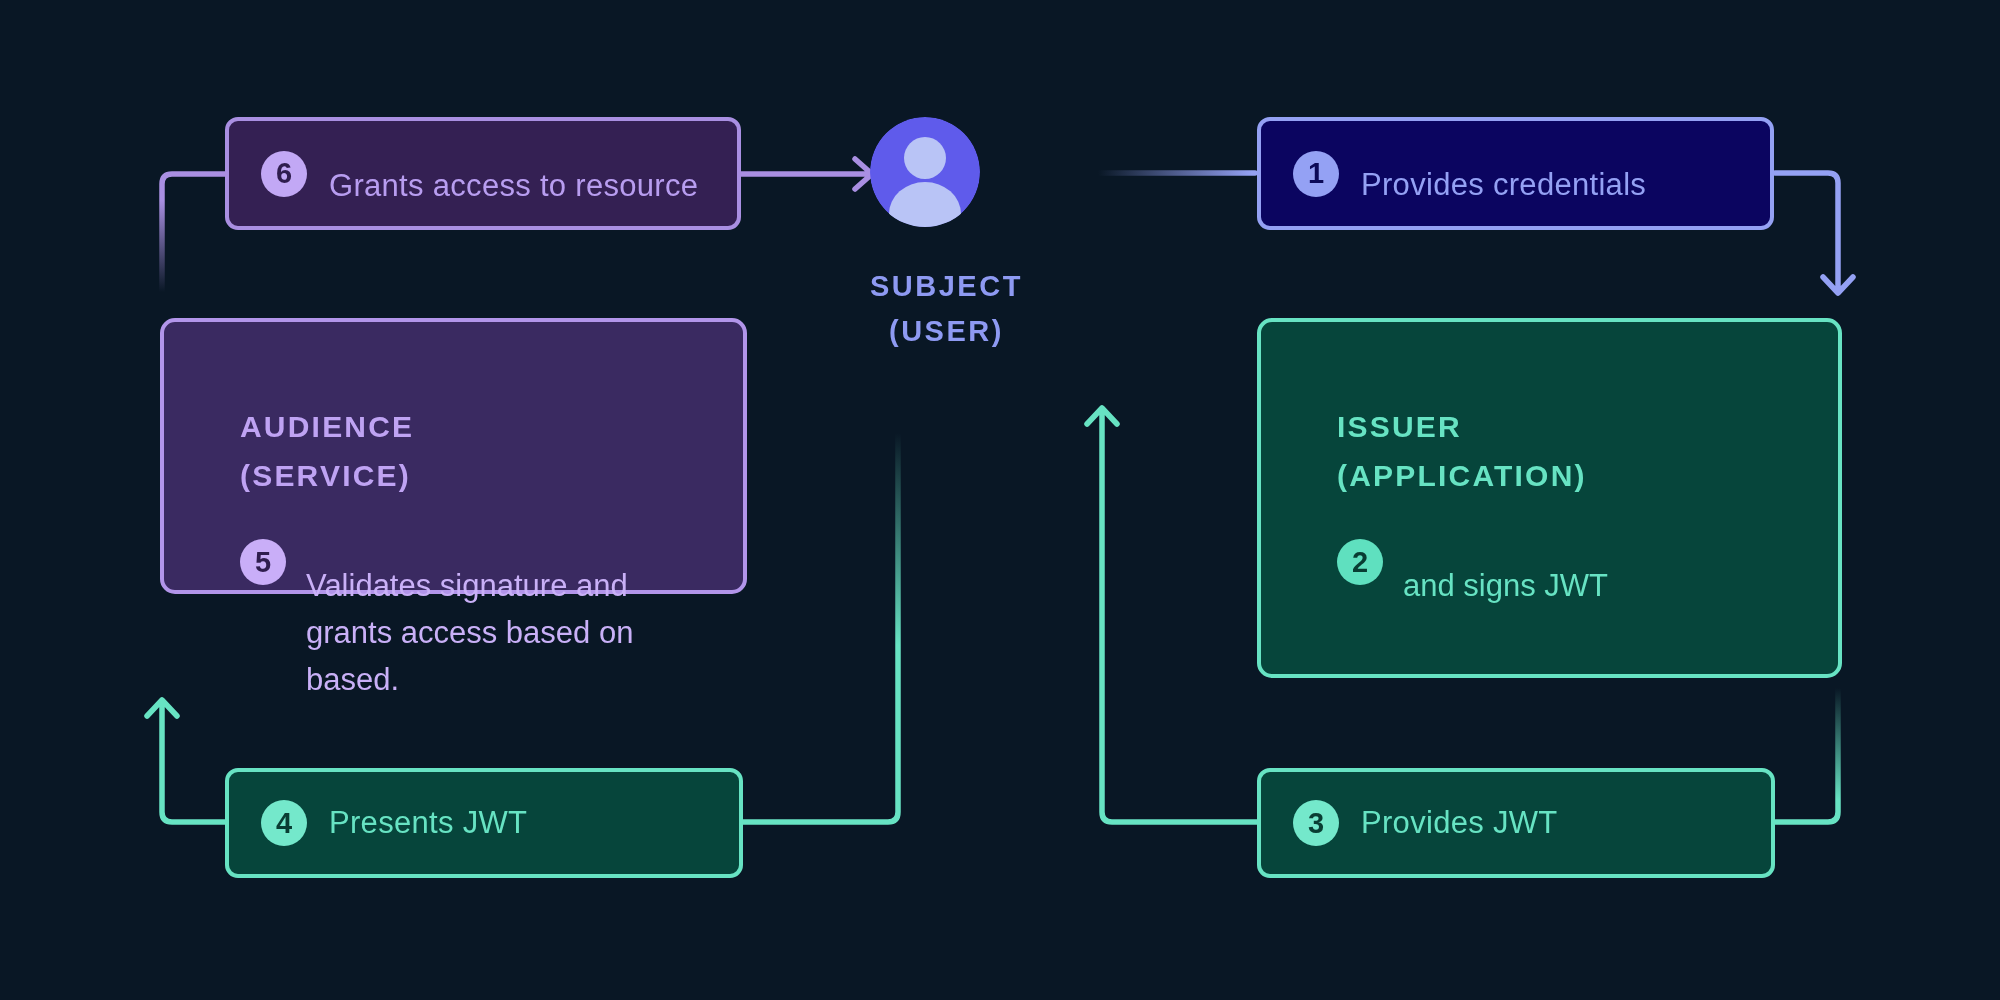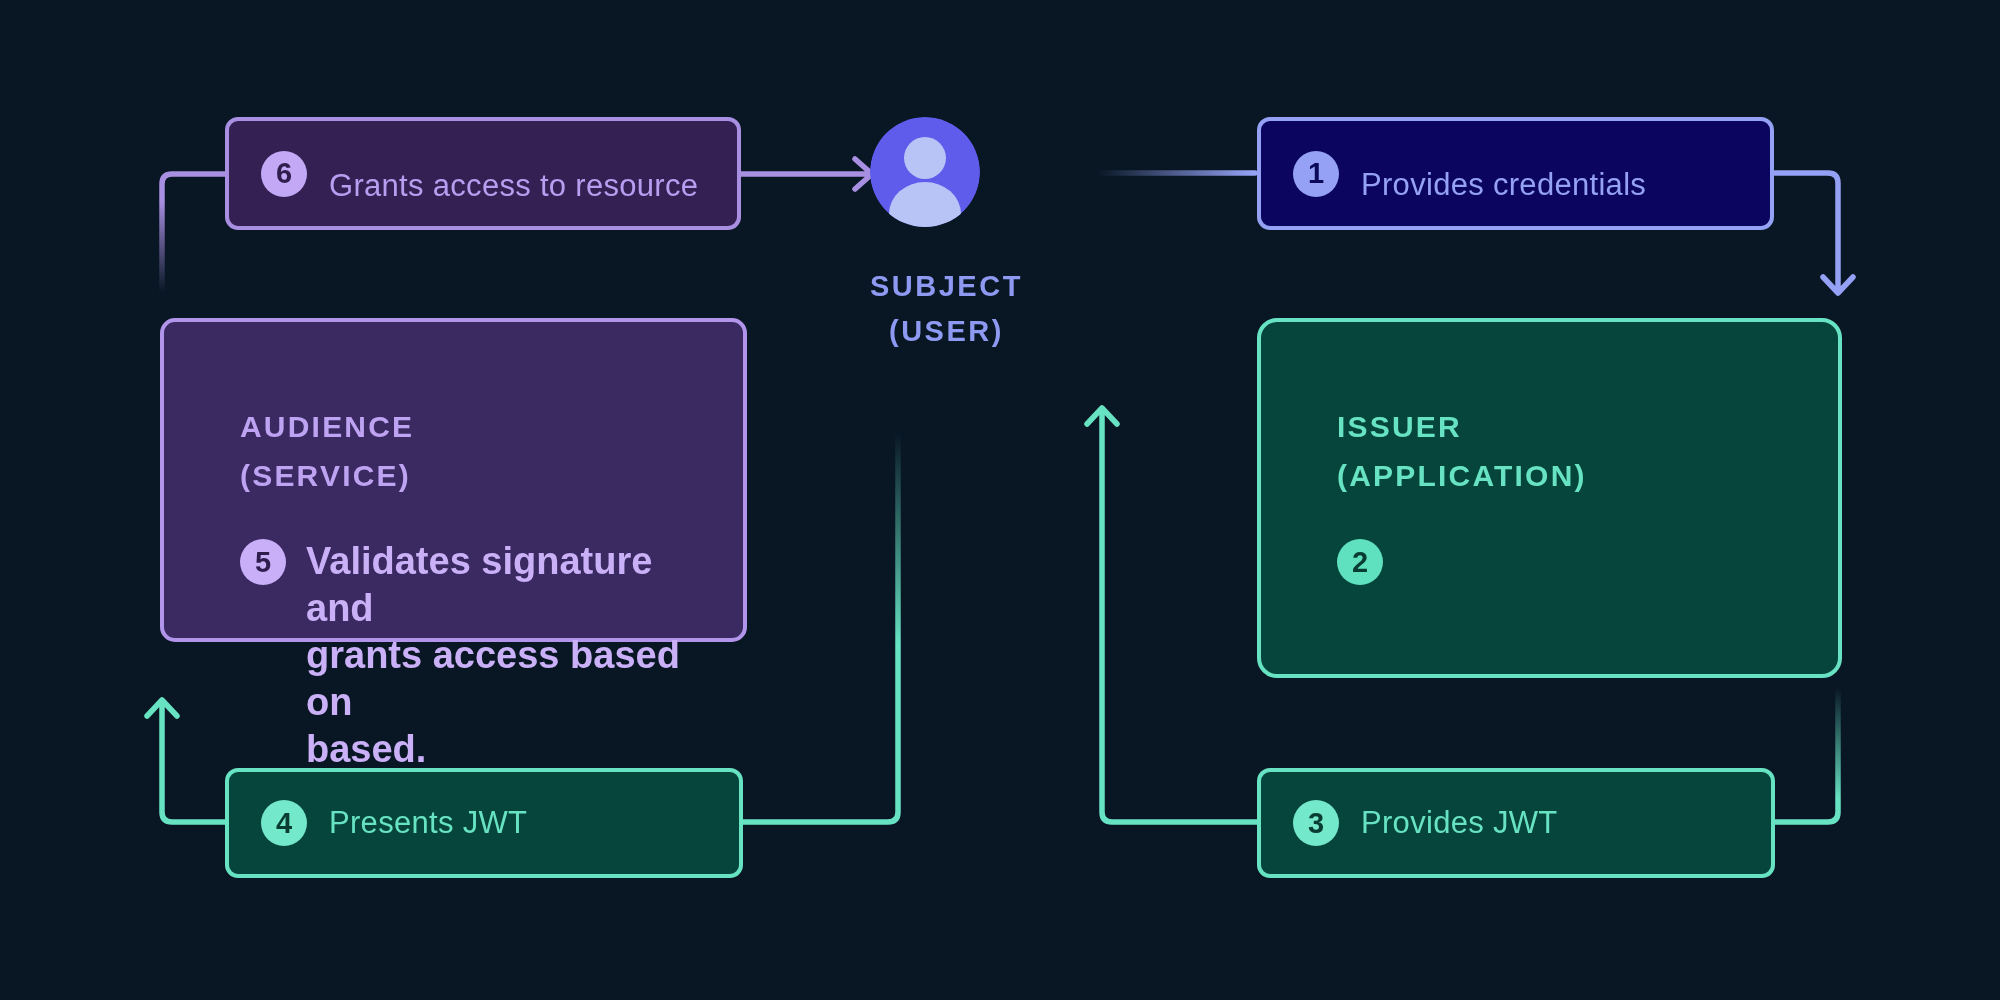--- a/index.html
+++ b/index.html
@@ -70,45 +70,46 @@
   .box-step3 { left: 1257px; top: 768px; width: 518px; height: 110px; }
 
   
   .panel {
     position: absolute;
     box-sizing: border-box;
     border-radius: 15px;
     border: 4px solid;
     padding: 80px 40px 0 76px;
   }
-  .panel-audience { left: 160px; top: 318px; width: 587px; height: 324px; background: #3a2a61; border-color: #b295ea; }
-  .panel-issuer   { left: 1257px; top: 318px; width: 585px; height: 360px; background: #06453b; border-color: #67e3c3; border-radius: 20px; }
+  .panel-audience { left: 160px; top: 318px; width: 587px; height: 276px; background: #3a2a61; border-color: #b295ea; }
+  .panel-issuer   { left: 1257px; top: 318px; width: 585px; height: 360px; background: #06453b; border-color: #67e3c3; }
 
   .panel-title {
     font-size: 30px;
     font-weight: 600;
     letter-spacing: 2.2px;
     line-height: 49px;
   }
   .panel-audience .panel-title { color: #bfa3f3; }
   .panel-issuer   .panel-title { color: #67e3c3; }
 
   .panel-step {
     display: flex;
     align-items: flex-start;
     gap: 20px;
     margin-top: 38px;
   }
   .panel-step .badge { margin-top: 1px; }
   .panel-audience .badge { background: #c9aef8; color: #2f1d4e; }
   .panel-issuer   .badge { background: #5fe0bf; color: #093d33; }
   .panel-step-text {
-    font-size: 38px;
-    font-weight: 700;
+    font-size: 31px;
+    font-weight: 400;
     line-height: 47px;
+    margin-top: 24px;
   }
   .panel-audience .panel-step-text { color: #c9b0f7; }
   .panel-issuer   .panel-step-text { color: #67e3c3; }
 
   
   .subject {
     position: absolute;
     left: 870px;
     top: 117px;
     width: 262px;
@@ -220,20 +221,21 @@
   </div>
 
   <div class="panel panel-issuer">
     <div class="panel-title">
       <div>ISSUER</div>
       <div>(APPLICATION)</div>
     </div>
     <div class="panel-step">
       <span class="badge">2</span>
       <div class="panel-step-text">
+        <div>and signs JWT</div>
       </div>
     </div>
   </div>
 
   <div class="step-box theme-teal box-step4">
     <span class="badge">4</span>
     <span class="step-label">Presents JWT</span>
   </div>
 
   <div class="step-box theme-teal box-step3">

